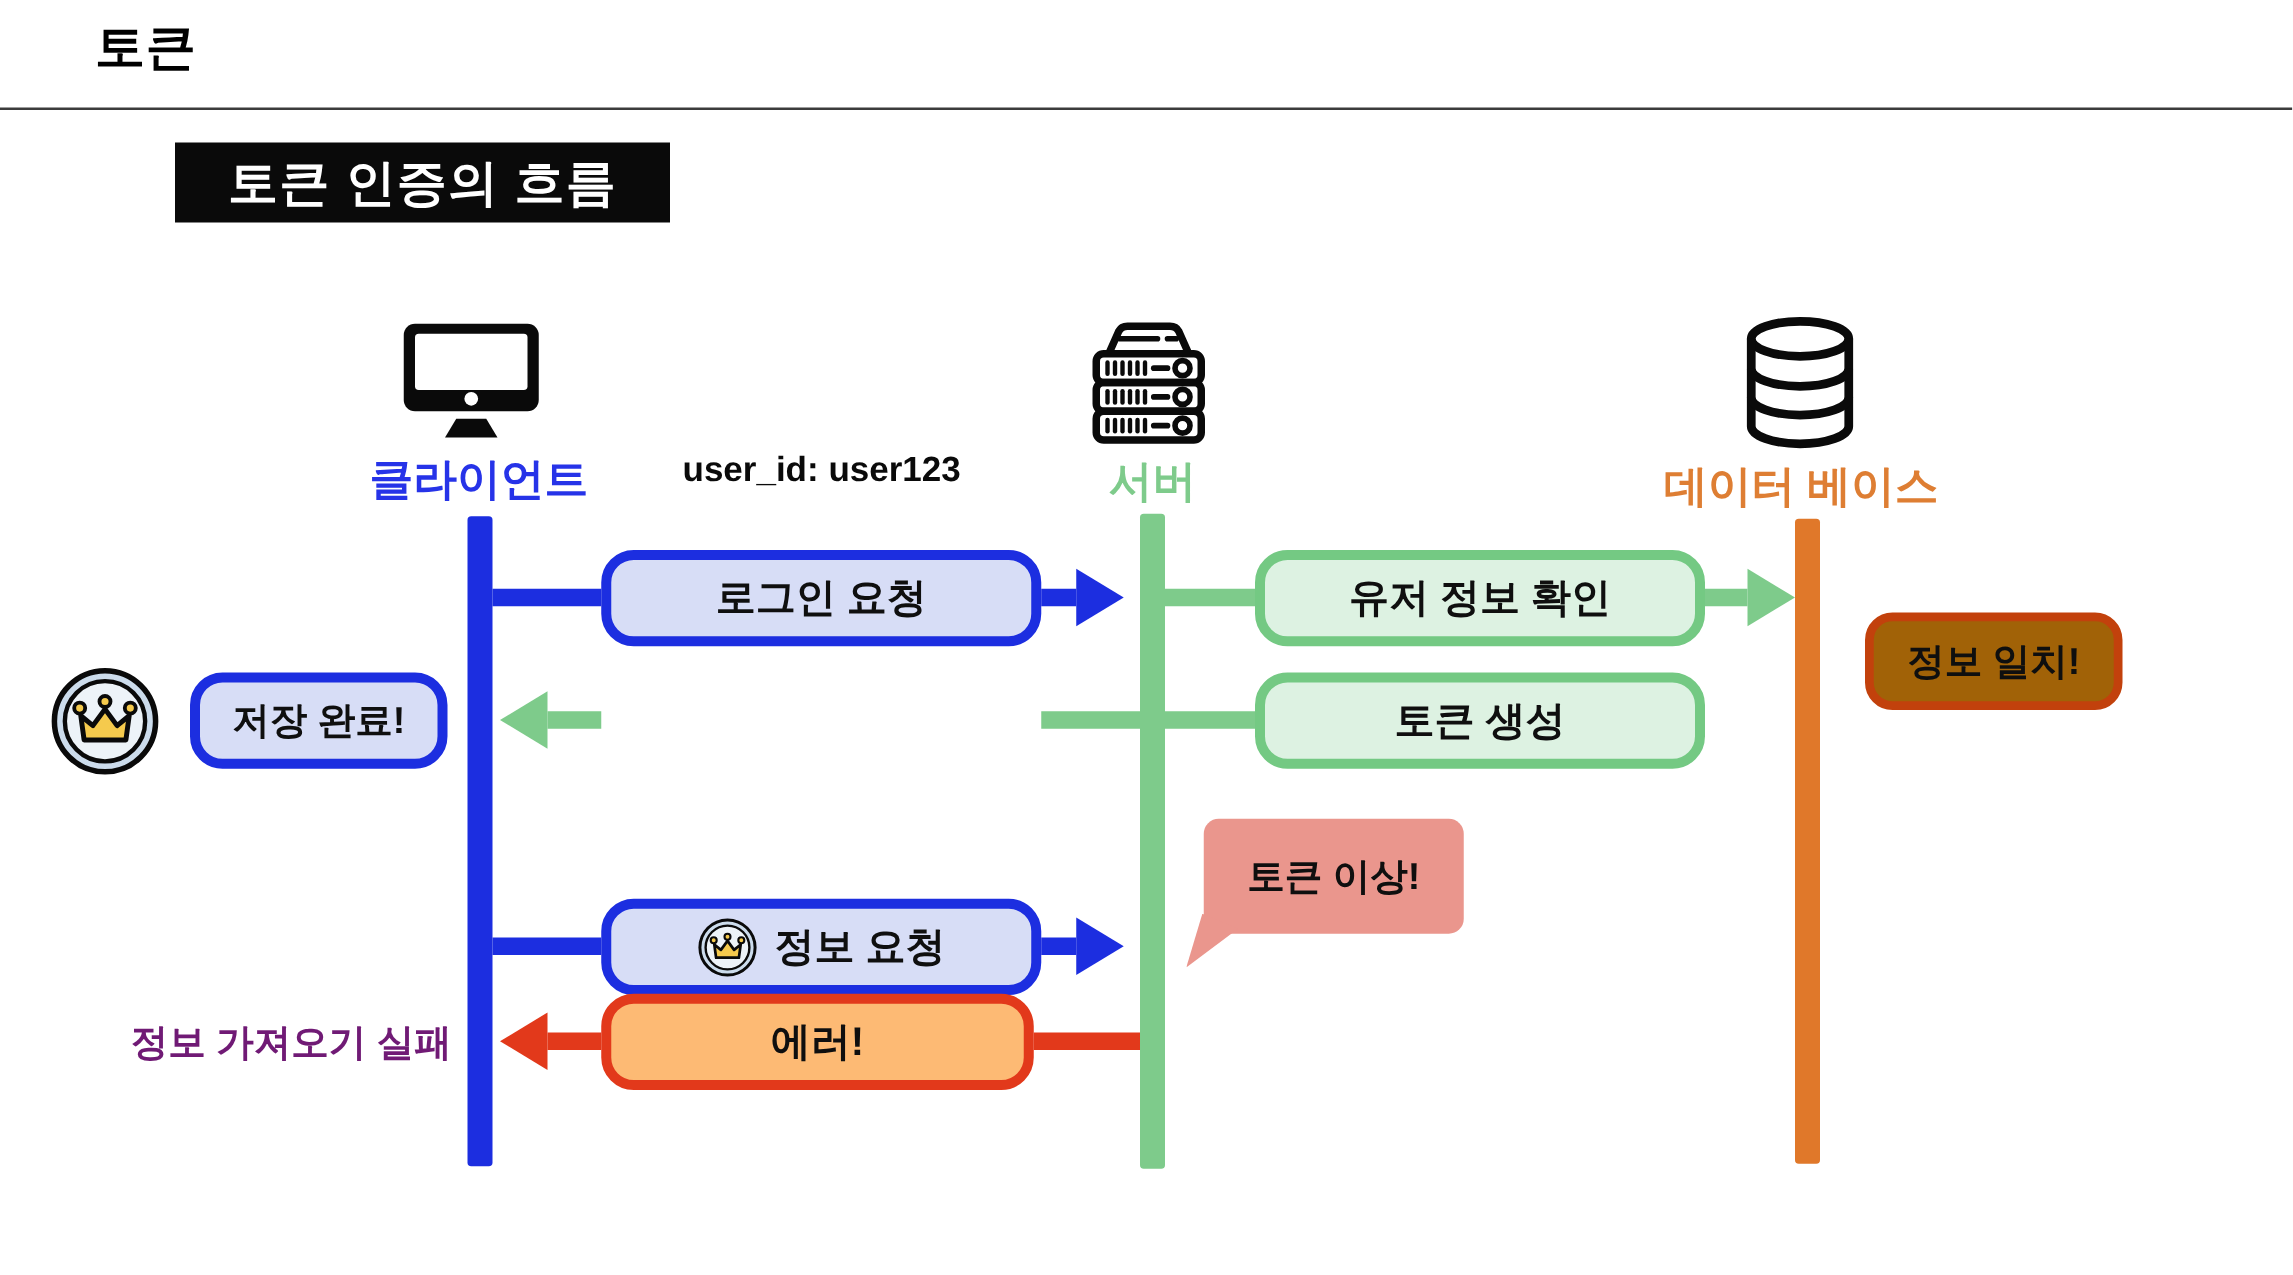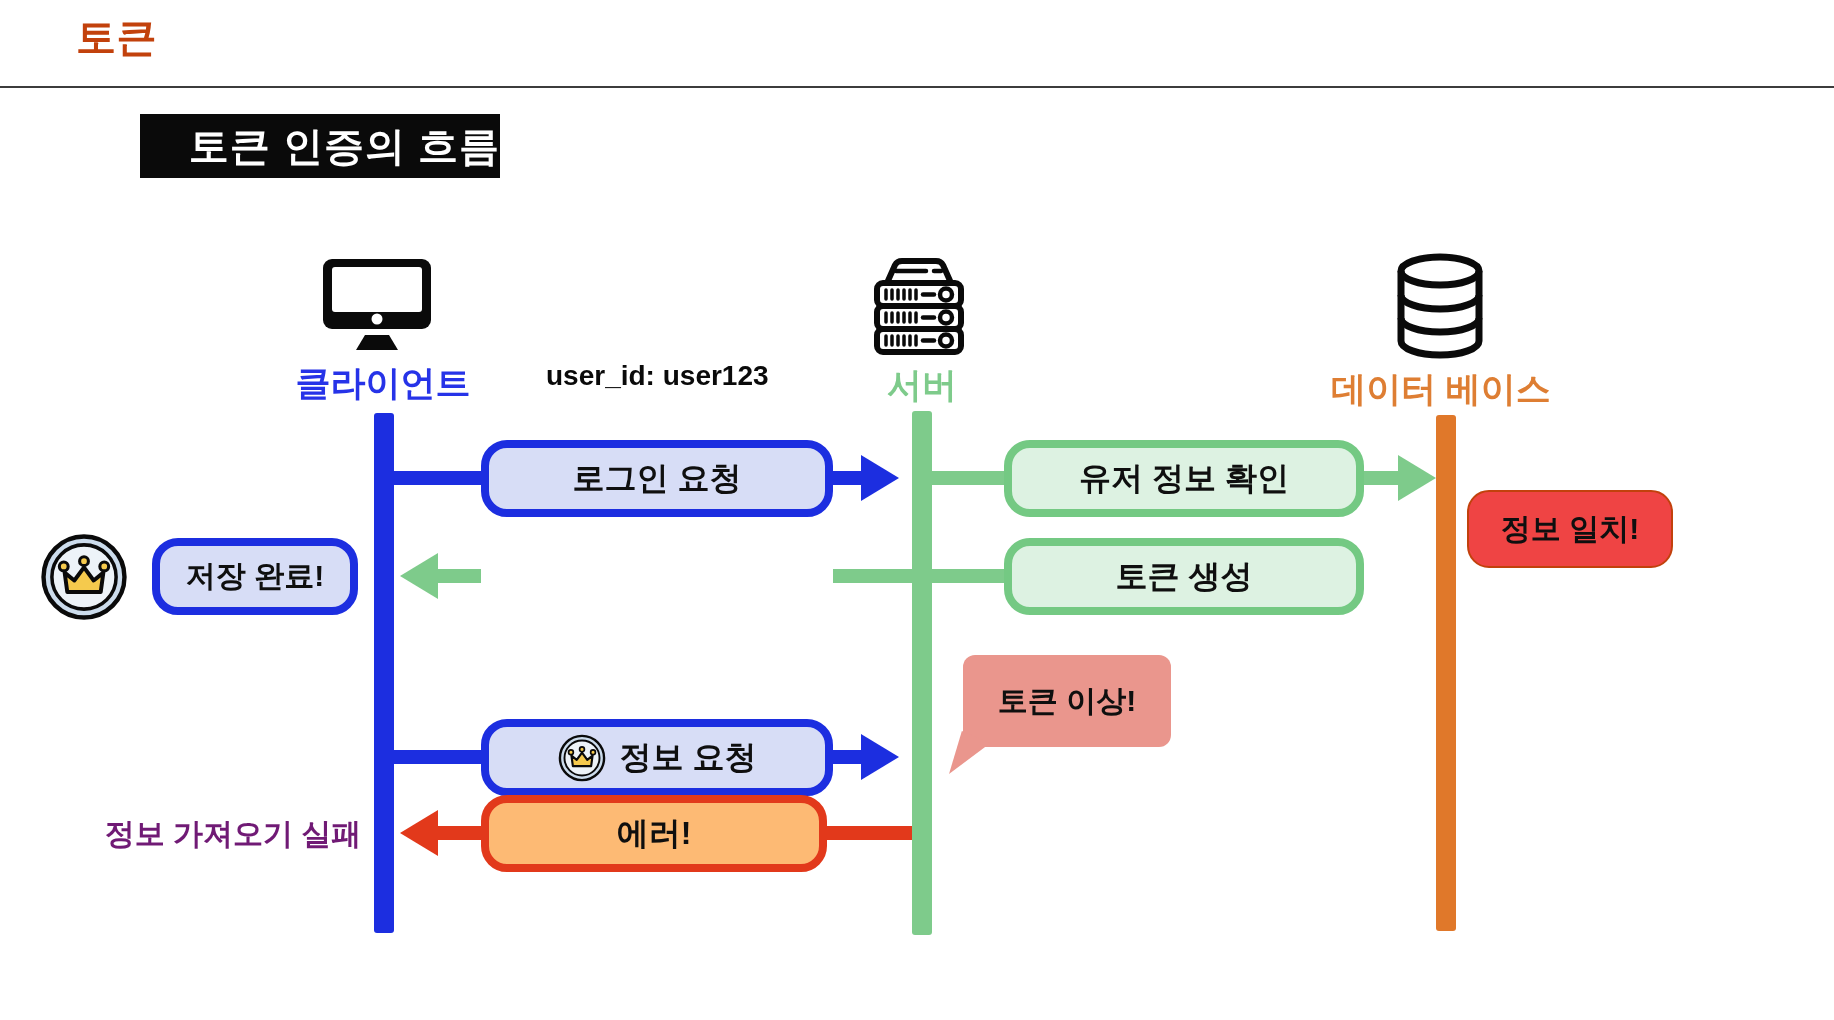--- a/index.html
+++ b/index.html
@@ -1,25 +1,25 @@
 <!DOCTYPE html>
 <html><head>
 <meta charset="utf-8">
 <style>
   html,body{margin:0;padding:0;background:#fff;}
   .canvas{
     position:relative;width:1834px;height:1020px;background:#ffffff;
     font-family:"Liberation Sans", sans-serif;color:#111;overflow:hidden;
   }
   .abs{position:absolute;}
-  .page-title{left:76px;top:10px;font-size:40px;font-weight:800;color:#c2410c;letter-spacing:0.5px;}
+  .page-title{left:76px;top:10px;font-size:40px;font-weight:800;color:#000000;letter-spacing:0.5px;}
   .divider{left:0;top:86px;width:1834px;height:2px;background:#3c3c3c;}
   .heading-box{
-    left:140px;top:114px;width:360px;height:64px;background:#0a0a0a;color:#ffffff;
-    display:flex;align-items:center;justify-content:flex-end;font-size:40px;font-weight:800;letter-spacing:1px;
+    left:140px;top:114px;width:396px;height:64px;background:#0a0a0a;color:#ffffff;
+    display:flex;align-items:center;justify-content:center;font-size:40px;font-weight:800;letter-spacing:1px;
   }
   .actor-label{font-size:35px;font-weight:800;text-align:center;}
   .label-client{left:263px;top:360px;width:240px;color:#2633e8;}
   .label-server{left:860px;top:362px;width:124px;color:#7ecb8b;}
   .label-db{left:1316px;top:366px;width:250px;color:#de7e33;}
   .creds{left:546px;top:356px;font-size:28px;font-weight:700;color:#0a0a0a;line-height:39px;white-space:nowrap;}
   .lifeline{width:20px;border-radius:3px;z-index:2;}
   .ll-client{left:374px;top:413px;height:520px;background:#1c2ee0;}
   .ll-server{left:912px;top:411px;height:524px;background:#7ecb8b;}
   .ll-db{left:1436px;top:415px;height:516px;background:#e0782a;}
@@ -31,21 +31,21 @@
   .ar-blue{border-left:38px solid #1c2ee0;}
   .ar-green-r{border-left:38px solid #7ecb8b;}
   .ar-green-l{border-right:38px solid #7ecb8b;}
   .ar-red-l{border-right:38px solid #e2391b;}
   .msg-box{
     display:flex;align-items:center;justify-content:center;gap:14px;
     box-sizing:border-box;font-size:32px;font-weight:700;color:#0f0f0f;z-index:3;
   }
   .blue-box{border:8px solid #1c2ee0;background:#d7ddf6;border-radius:26px;}
   .green-box{border:8px solid #74c983;background:#ddf2e2;border-radius:26px;}
-  .orange-box{border:2px solid #c2410c;background:#ef4444;border-radius:22px;font-size:30px;}
+  .orange-box{border:7px solid #c2410c;background:#a16207;border-radius:22px;font-size:30px;margin-left:25px;}
   .red-box{border:8px solid #e2391b;background:#fdba74;border-radius:26px;}
   .bubble{
     left:963px;top:655px;width:208px;height:92px;background:#ea968d;border-radius:12px;
     display:flex;align-items:center;justify-content:center;font-size:30px;font-weight:800;color:#0f0f0f;z-index:3;
   }
   .bubble::after{
     content:"";position:absolute;left:-14px;bottom:-27px;width:46px;height:43px;background:#ea968d;
     clip-path:polygon(28% 0, 90% 28%, 0 100%);
   }
   .fail-label{left:88px;top:814px;width:290px;text-align:center;font-size:30px;font-weight:700;color:#701a75;white-space:nowrap;}

